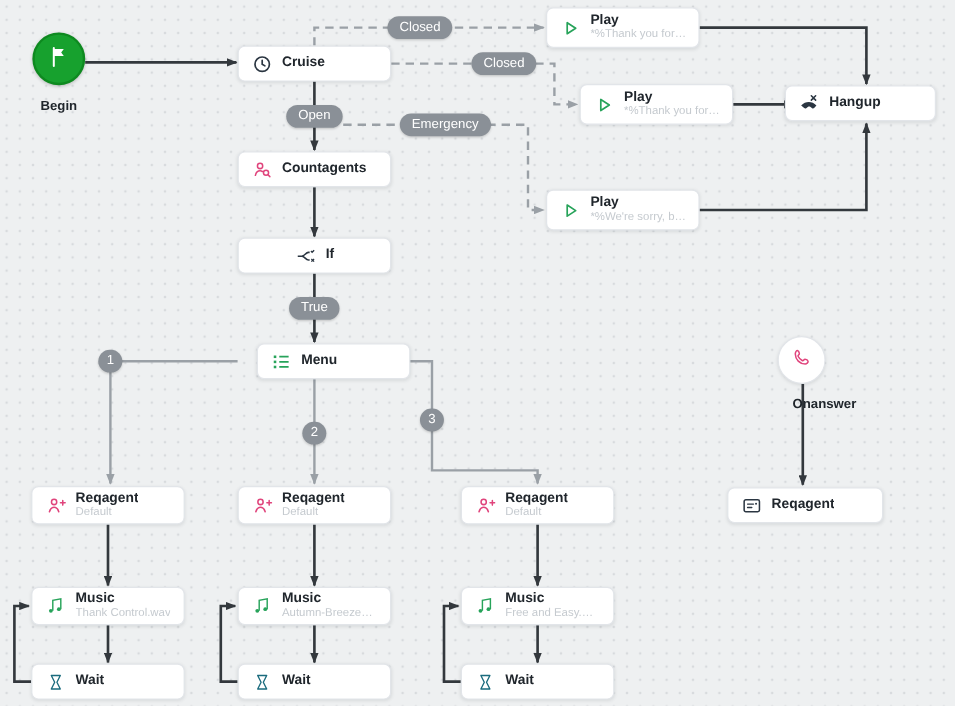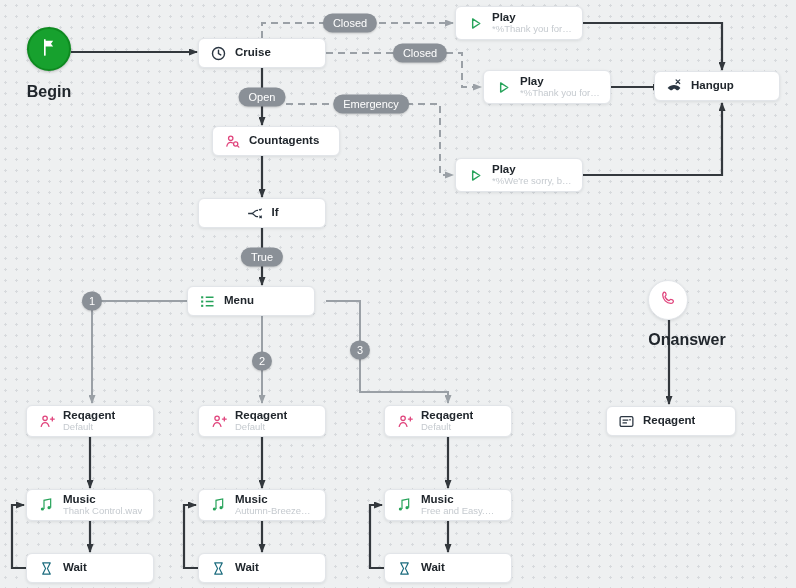--- a/index.html
+++ b/index.html
@@ -30,21 +30,21 @@
   }
   .pill.num{padding:4px 7px;}
   .circle{
     position:absolute;z-index:2;border-radius:50%;
     display:flex;align-items:center;justify-content:center;
   }
   .circle.begin{width:44px;height:44px;background:#17a12e;border:2px solid #0e8a20;box-shadow:0 1px 3px rgba(0,0,0,.22);box-sizing:border-box;}
   .circle.answer{width:40px;height:40px;background:#fff;border:1px solid #e2e5e9;box-shadow:0 1px 3px rgba(25,35,45,.12);box-sizing:border-box;}
   .circle-label{
     position:absolute;z-index:2;transform:translateX(-50%);
-    font-size:16px;font-weight:bold;color:#20262c;white-space:nowrap;
+    font-size:11px;font-weight:bold;color:#20262c;white-space:nowrap;
   }
 </style>
 </head>
 <body>
 
 <svg id="edges" width="796" height="588" viewBox="0 0 796 588">
   <defs>
     <marker id="arrow-dark" markerWidth="9" markerHeight="7" refX="8" refY="3.5" orient="auto" markerUnits="userSpaceOnUse">
       <path d="M0 0 L9 3.5 L0 7 z" fill="#33383d"></path>
     </marker>
@@ -158,21 +158,21 @@
     <svg viewBox="0 0 24 24" width="17" height="17">
         <path d="M8 5.5v13l10-6.5z" fill="none" stroke="#27a35a" stroke-width="2" stroke-linejoin="round"></path>
       </svg>
   </span>
   <span class="txt">
     <span class="title">Play</span>
     <span class="sub">*%We're sorry, but ...</span>
   </span>
 </div>
 
-<div class="node" style="left:212px;top:126px;width:128px;height:30px;">
+<div class="node" style="left:198px;top:126px;width:128px;height:30px;">
   <span class="icon">
     <svg viewBox="0 0 24 24" width="17" height="17">
         <circle cx="9.5" cy="7.5" r="3.1" fill="none" stroke="#e0447c" stroke-width="1.8"></circle>
         <path d="M4 18.5c.8-3.5 3-5.3 5.5-5.3 1 0 1.9.3 2.7.8" fill="none" stroke="#e0447c" stroke-width="1.8" stroke-linecap="round"></path>
         <circle cx="16.5" cy="15.5" r="3" fill="none" stroke="#e0447c" stroke-width="1.8"></circle>
         <path d="M18.8 17.8 21 20" stroke="#e0447c" stroke-width="1.8" stroke-linecap="round"></path>
       </svg>
   </span>
   <span class="txt">
       <span class="title">Countagents</span>
@@ -186,21 +186,21 @@
         <path d="M8 12c3 0 4.5 4.5 7.5 4.5H17" fill="none" stroke="#2b3642" stroke-width="1.8"></path>
         <path d="M18.5 6l1.4 1.4L22.3 5" fill="none" stroke="#2b3642" stroke-width="1.6"></path>
         <path d="M19 15.2l3.2 3.2m0-3.2L19 18.4" stroke="#2b3642" stroke-width="1.6"></path>
       </svg>
   </span>
   <span class="txt">
       <span class="title">If</span>
     </span>
 </div>
 
-<div class="node" style="left:187px;top:286px;width:128px;height:30px;align-items:center;">
+<div class="node" style="left:214px;top:286px;width:128px;height:30px;align-items:center;">
   <span class="icon">
     <svg viewBox="0 0 24 24" width="17" height="17">
         <path d="M9.5 6h11M9.5 12h11M9.5 18h11" stroke="#27a35a" stroke-width="2"></path>
         <rect x="3" y="4.6" width="3" height="3" fill="#27a35a"></rect>
         <rect x="3" y="10.6" width="3" height="3" fill="#27a35a"></rect>
         <rect x="3" y="16.6" width="3" height="3" fill="#27a35a"></rect>
       </svg>
   </span>
   <span class="txt">
       <span class="title">Menu</span>

